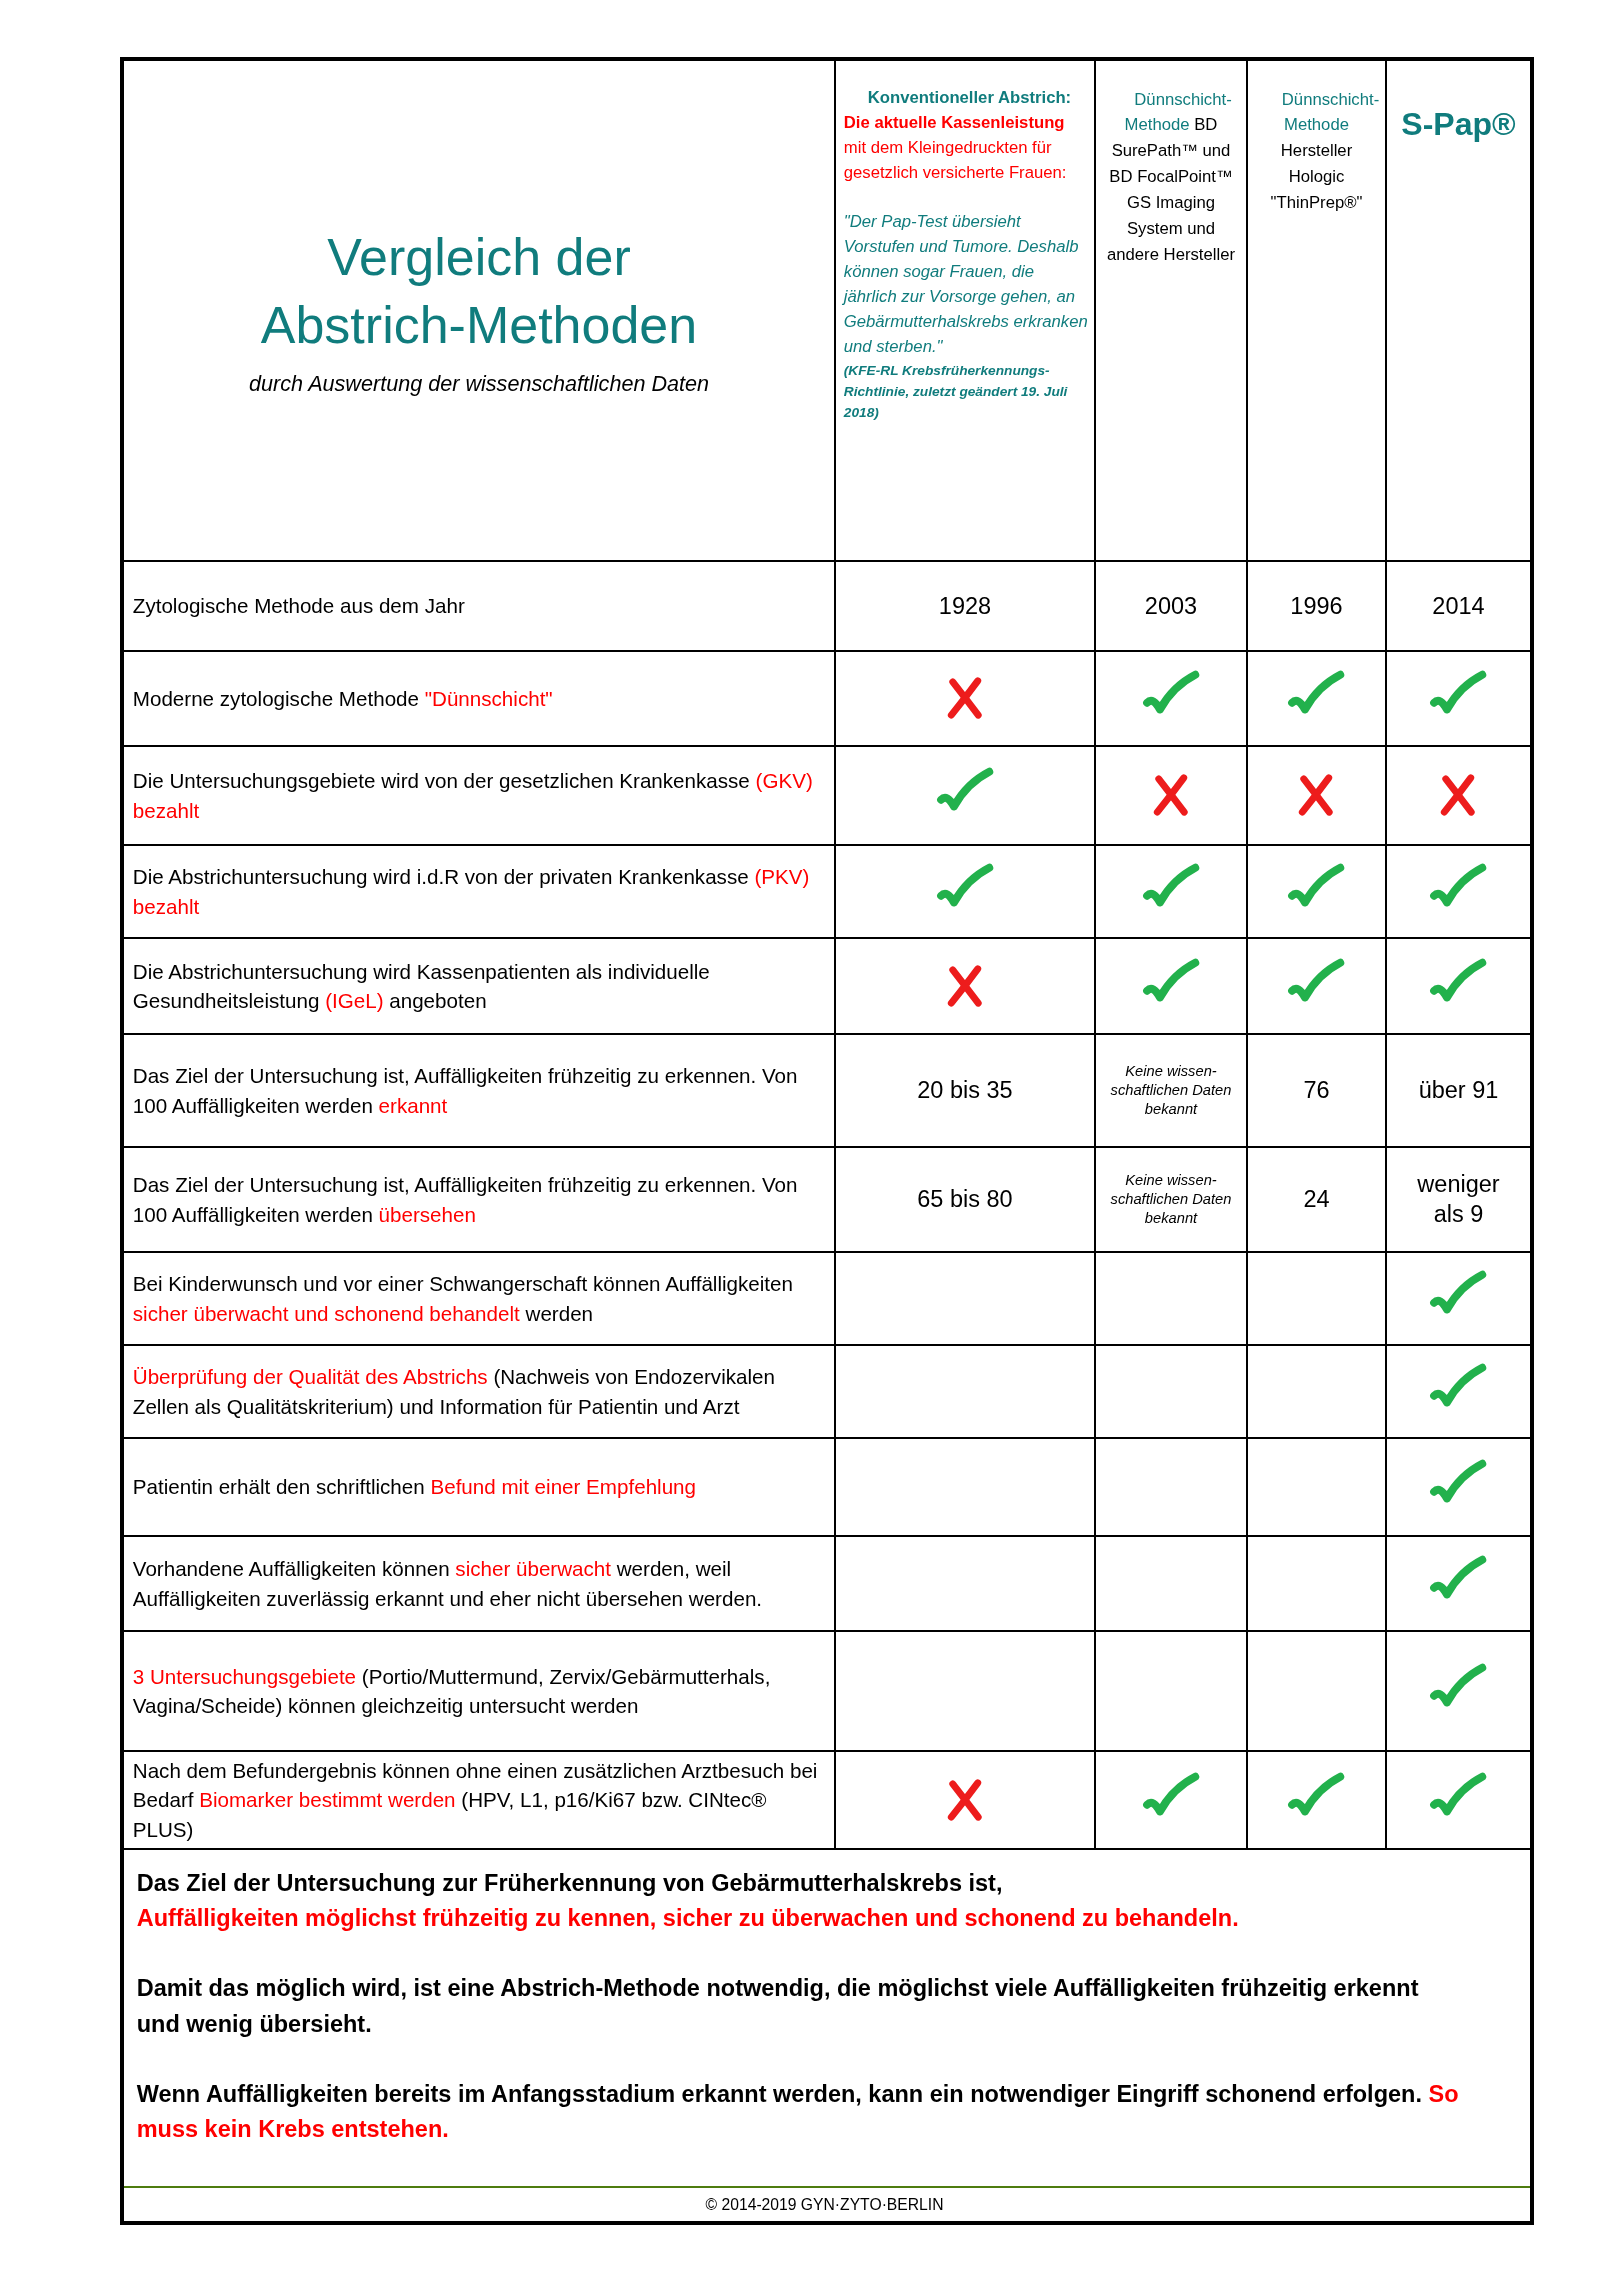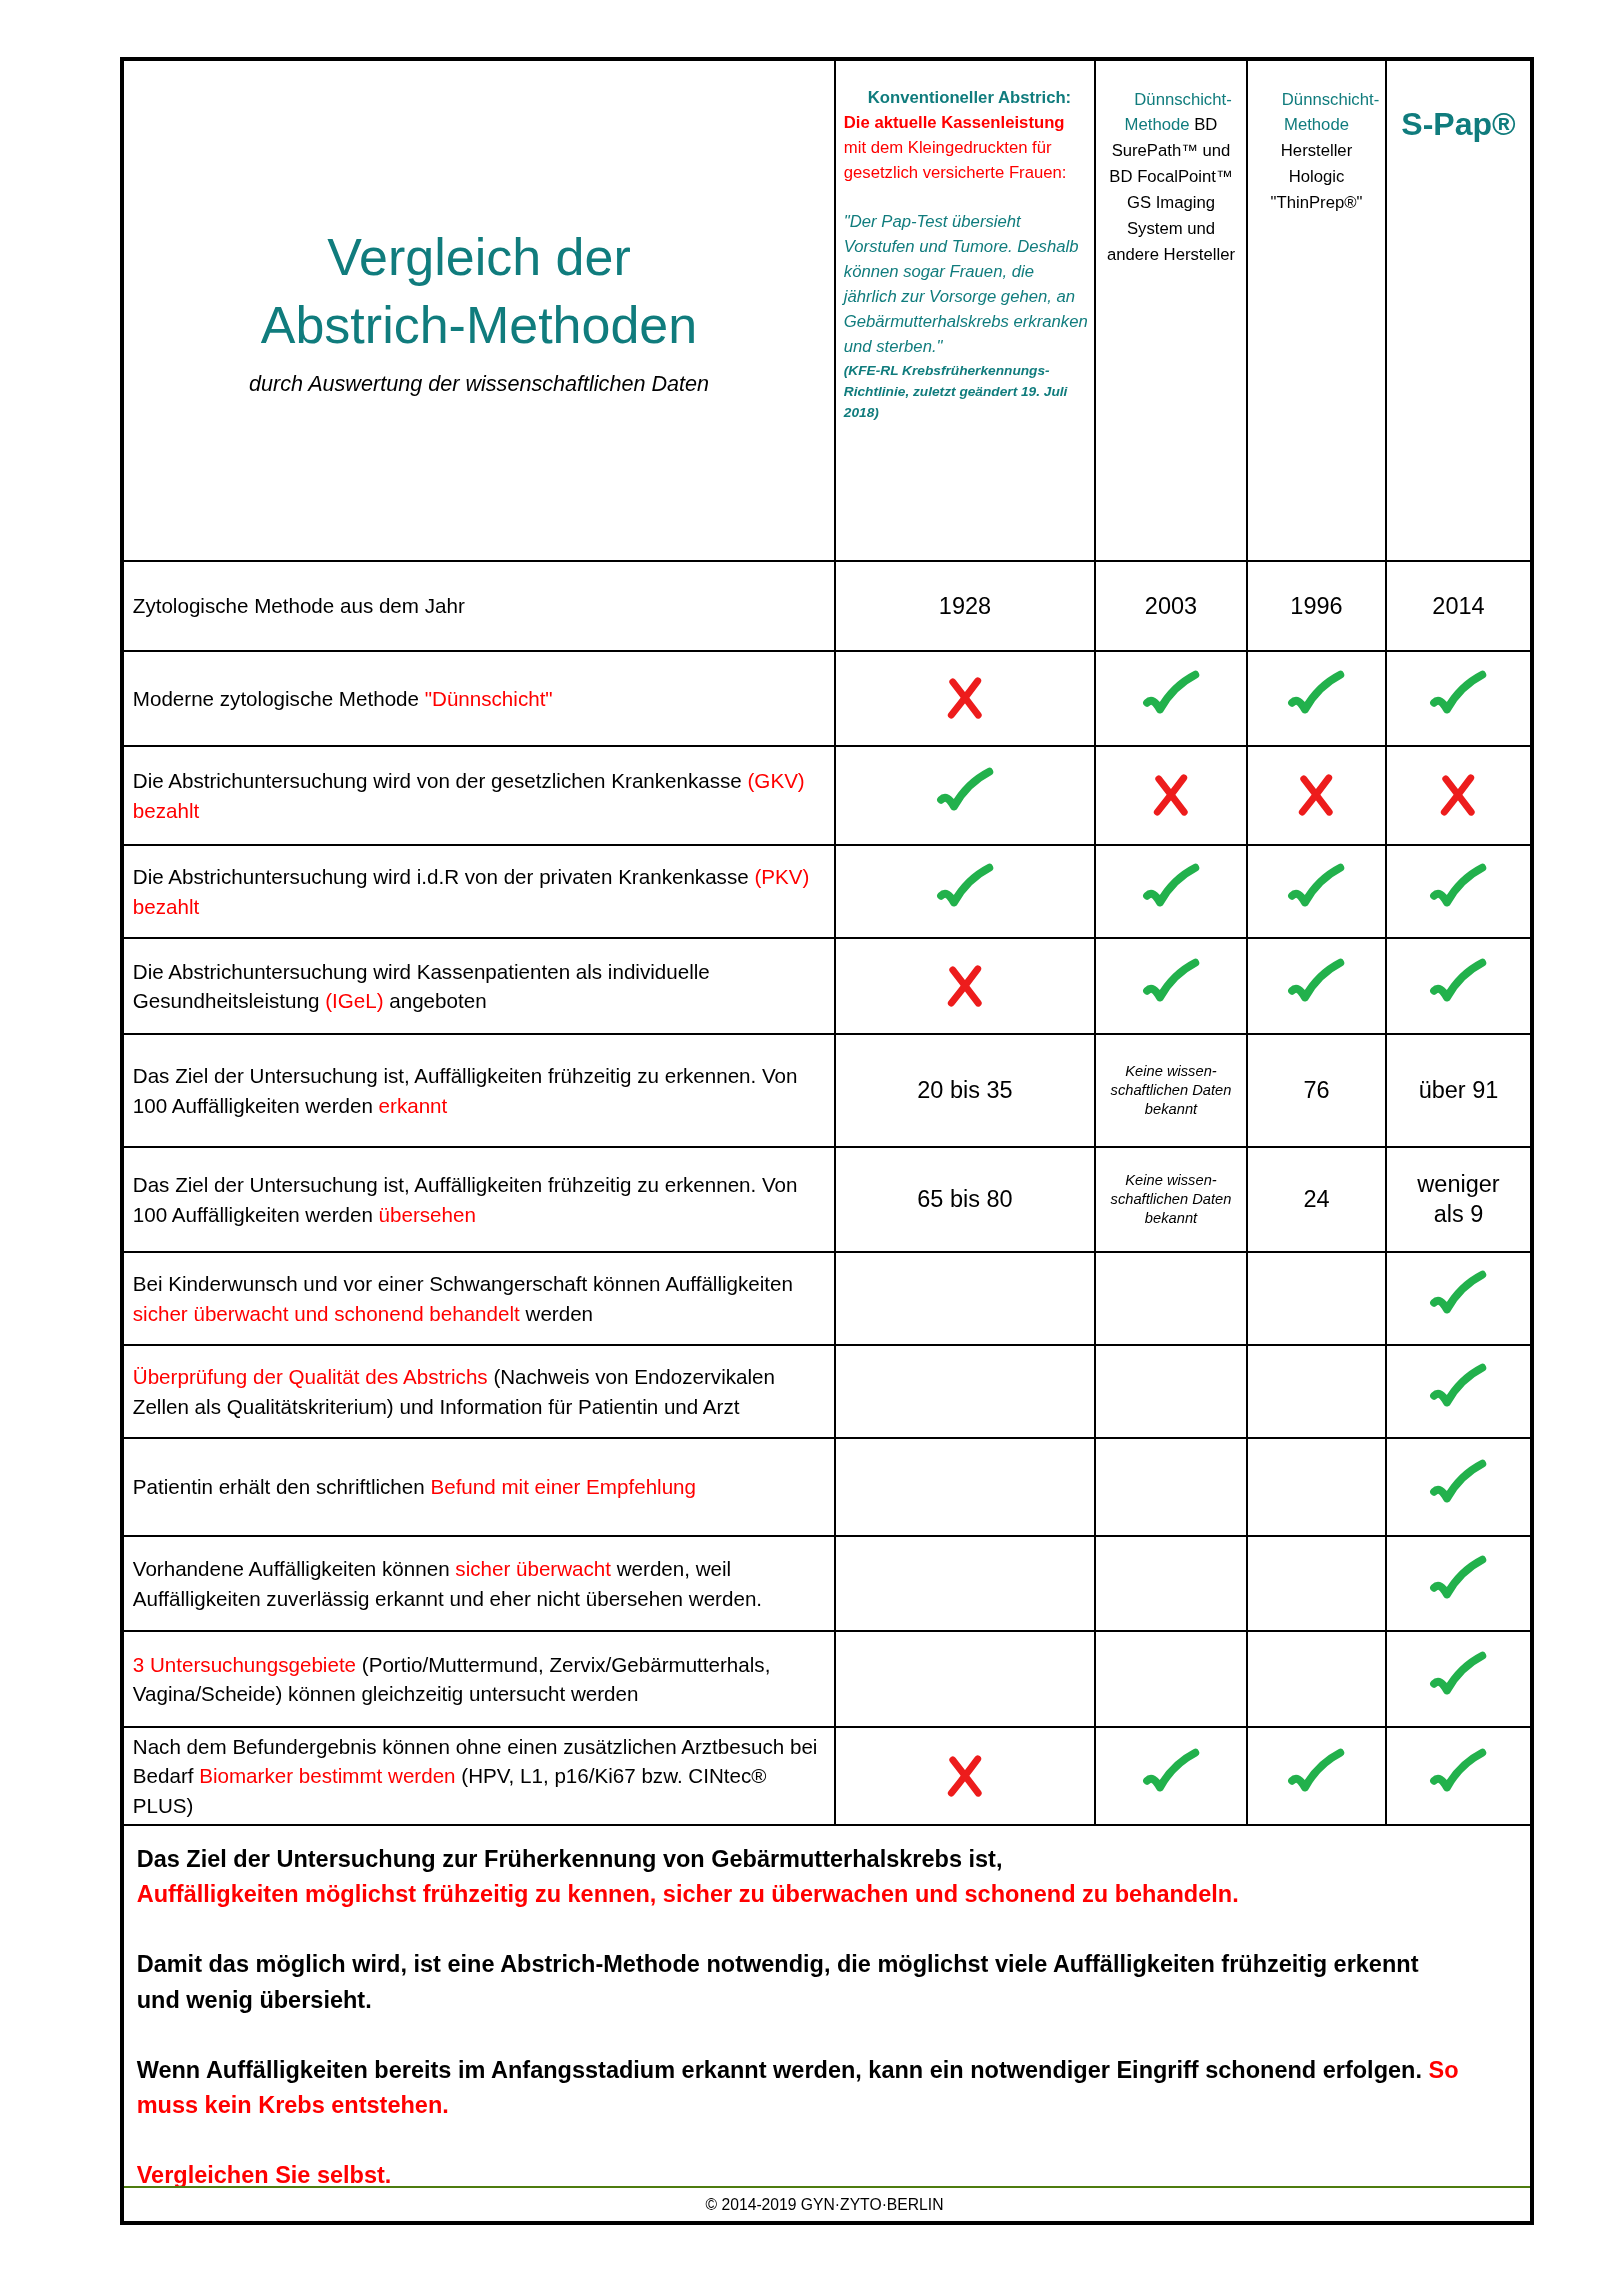--- a/index.html
+++ b/index.html
@@ -111,21 +111,21 @@
               <path d="M10 57 Q20 47 31 68 Q52 30 89 11" fill="none" stroke="#22b14c" stroke-width="13" stroke-linecap="round" stroke-linejoin="round"></path>
             </svg></td>
           <td class="val"><svg class="mark" width="61" height="61" viewBox="0 0 100 100">
               <path d="M10 57 Q20 47 31 68 Q52 30 89 11" fill="none" stroke="#22b14c" stroke-width="13" stroke-linecap="round" stroke-linejoin="round"></path>
             </svg></td>
           <td class="val"><svg class="mark" width="61" height="61" viewBox="0 0 100 100">
               <path d="M10 57 Q20 47 31 68 Q52 30 89 11" fill="none" stroke="#22b14c" stroke-width="13" stroke-linecap="round" stroke-linejoin="round"></path>
             </svg></td>
         </tr>
         <tr style="height: 99px;">
-          <td class="lbl"><span>Die Abstrichuntersuchung wird von der gesetzlichen Krankenkasse </span><span class="red">(GKV) bezahlt</span></td>
+          <td class="lbl"><span>Die Untersuchungsgebiete wird von der gesetzlichen Krankenkasse </span><span class="red">(GKV) bezahlt</span></td>
           <td class="val"><svg class="mark" width="61" height="61" viewBox="0 0 100 100">
               <path d="M10 57 Q20 47 31 68 Q52 30 89 11" fill="none" stroke="#22b14c" stroke-width="13" stroke-linecap="round" stroke-linejoin="round"></path>
             </svg></td>
           <td class="val"><svg class="mark" width="49" height="49" viewBox="0 0 100 100">
               <path d="M24 16 Q52 52 76 84" fill="none" stroke="#ed1c1c" stroke-width="14" stroke-linecap="round"></path>
               <path d="M75 14 Q50 48 21 84" fill="none" stroke="#ed1c1c" stroke-width="14" stroke-linecap="round"></path>
             </svg></td>
           <td class="val"><svg class="mark" width="49" height="49" viewBox="0 0 100 100">
               <path d="M24 16 Q52 52 76 84" fill="none" stroke="#ed1c1c" stroke-width="14" stroke-linecap="round"></path>
               <path d="M75 14 Q50 48 21 84" fill="none" stroke="#ed1c1c" stroke-width="14" stroke-linecap="round"></path>
@@ -215,21 +215,21 @@
         </tr>
         <tr style="height: 95px;">
           <td class="lbl"><span>Vorhandene Auffälligkeiten können </span><span class="red">sicher überwacht</span><span> werden, weil Auffälligkeiten zuverlässig erkannt und eher nicht übersehen werden.</span></td>
           <td class="val"></td>
           <td class="val"></td>
           <td class="val"></td>
           <td class="val"><svg class="mark" width="61" height="61" viewBox="0 0 100 100">
               <path d="M10 57 Q20 47 31 68 Q52 30 89 11" fill="none" stroke="#22b14c" stroke-width="13" stroke-linecap="round" stroke-linejoin="round"></path>
             </svg></td>
         </tr>
-        <tr style="height: 96px;">
+        <tr style="height: 120px;">
           <td class="lbl"><span class="red">3 Untersuchungsgebiete</span><span> (Portio/Muttermund, Zervix/Gebärmutterhals, Vagina/Scheide) können gleichzeitig untersucht werden</span></td>
           <td class="val"></td>
           <td class="val"></td>
           <td class="val"></td>
           <td class="val"><svg class="mark" width="61" height="61" viewBox="0 0 100 100">
               <path d="M10 57 Q20 47 31 68 Q52 30 89 11" fill="none" stroke="#22b14c" stroke-width="13" stroke-linecap="round" stroke-linejoin="round"></path>
             </svg></td>
         </tr>
         <tr style="height: 95px;">
           <td class="lbl"><span>Nach dem Befundergebnis können ohne einen zusätzlichen Arztbesuch bei Bedarf </span><span class="red">Biomarker bestimmt werden</span><span> (HPV, L1, p16/Ki67 bzw. CINtec® PLUS)</span></td>

